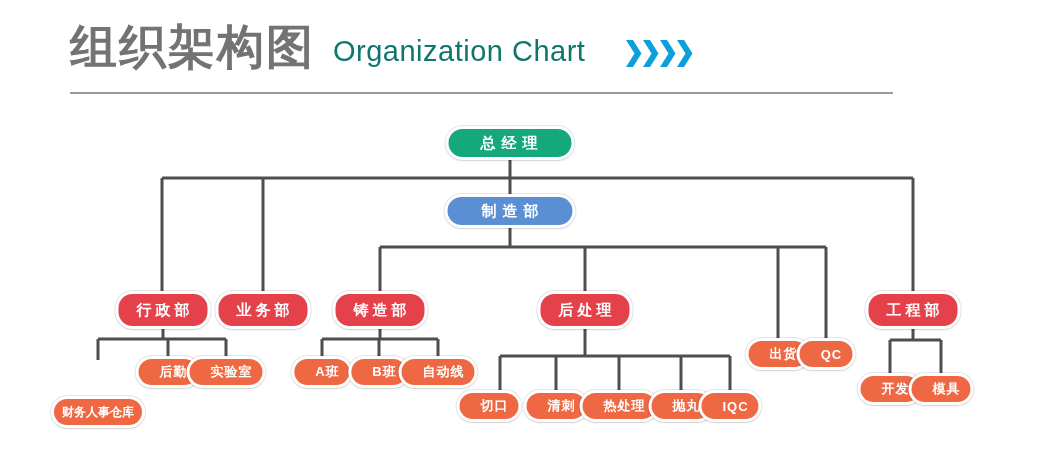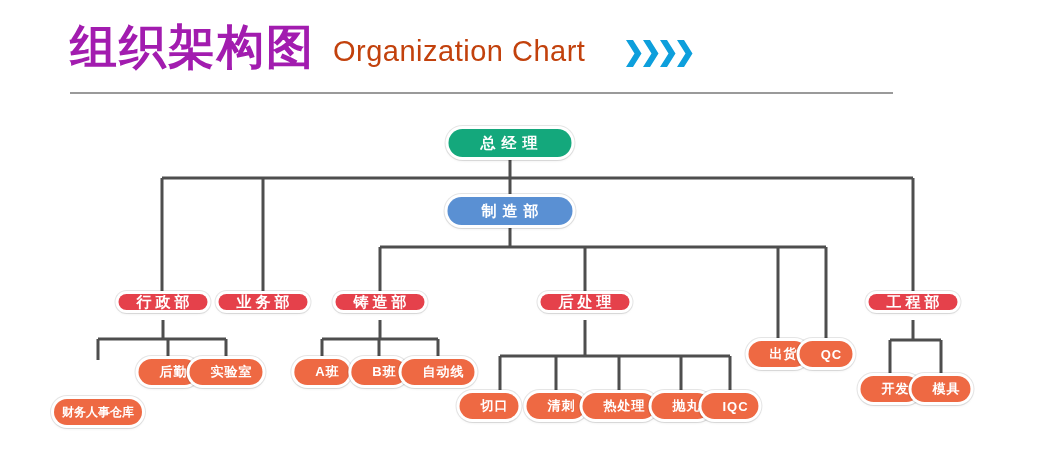--- a/index.html
+++ b/index.html
@@ -3,25 +3,25 @@
 <meta charset="utf-8">
 <style>
   html,body{margin:0;padding:0;background:#ffffff;}
   body{
     width:1060px;height:463px;position:relative;overflow:hidden;
     font-family:"Liberation Sans","DejaVu Sans",sans-serif;
   }
   
   .main-title{
     position:absolute;left:70px;top:16px;
-    font-size:47px;font-weight:900;color:#a21caf;letter-spacing:2px;
+    font-size:47px;font-weight:900;color:#737373;letter-spacing:2px;
   }
   .subtitle{
     position:absolute;left:333px;top:35px;
-    font-size:29px;font-weight:500;color:#c2410c;letter-spacing:0.5px;
+    font-size:29px;font-weight:500;color:#0f766e;letter-spacing:0.5px;
   }
   .chevrons{
     position:absolute;left:626px;top:40px;
     color:var(--c-chevron,#0d9fdc);
   }
   .rule{
     position:absolute;left:70px;top:92px;width:823px;height:2px;
     background:var(--c-rule,#9a9a9a);
   }
   
@@ -31,21 +31,21 @@
   }
   
   .pill{
     position:absolute;transform:translateX(-50%);
     display:flex;align-items:center;justify-content:center;
     white-space:nowrap;color:#fff;font-weight:700;
     border-radius:16px;
     box-shadow:0 0 0 3px #fff,0 0 0 4px rgba(0,0,0,0.10),0 2px 4px rgba(0,0,0,0.22);
   }
   .lg{height:28px;font-size:15px;letter-spacing:6px;padding:0 28px 0 34px;border-radius:14px;}
-  .dept{height:16px;font-size:15px;letter-spacing:4px;padding:0 14px 0 18px;border-radius:14px;}
+  .dept{height:32px;font-size:15px;letter-spacing:4px;padding:0 14px 0 18px;border-radius:14px;}
   .team{height:26px;font-size:13px;letter-spacing:1px;padding:0 10px 0 11px;border-radius:13px;min-width:22px;}
   .team.small{font-size:12px;letter-spacing:0;padding:0 8px;margin-top:40px;}
   .role-root{background:var(--c-root,#14a87c);}
   .role-manufacturing{background:var(--c-manufacturing,#5a90d3);text-align:right;}
   .role-department{background:var(--c-department,#e5414b);}
   .role-team{background:var(--c-team,#ee6943);padding-left:21px;}
 </style>
 </head>
 <body>
 

